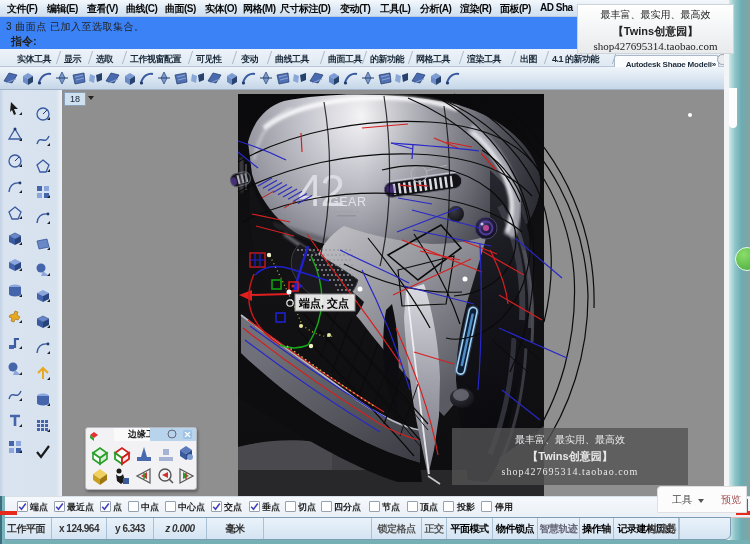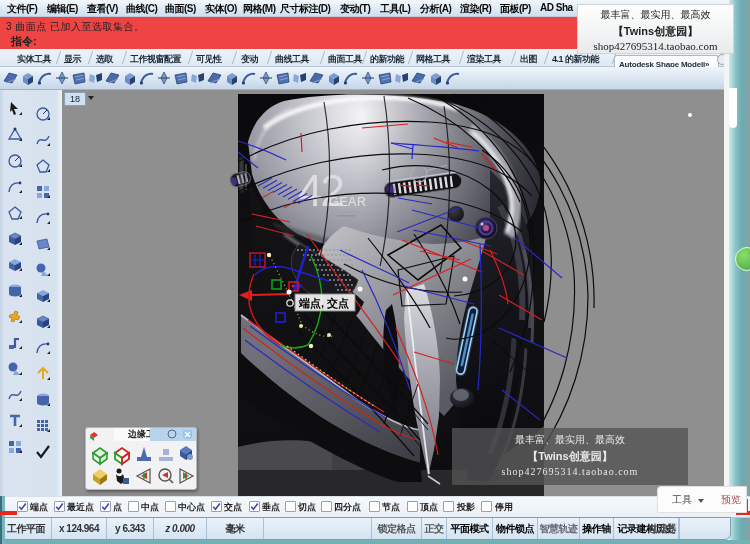--- a/index.html
+++ b/index.html
@@ -5,30 +5,30 @@
   html,body{margin:0;padding:0;}
   body{width:750px;height:544px;overflow:hidden;position:relative;
        font-family:"Liberation Sans",sans-serif;
        background:#8f8f90;}
   .abs{position:absolute;}
   
   #menubar{left:0;top:0;width:750px;height:16px;
     background:linear-gradient(#f4f8fc,#dce8f4 60%,#cfdff0);
     border-bottom:1px solid #bccadc;font-size:10px;color:#1a1a1a;}
   #menubar span{position:absolute;top:2px;white-space:nowrap;letter-spacing:-0.5px;color:#0a0a0a;font-weight:bold;}
-  #cmdarea{left:0;top:17px;width:750px;height:32px;background:#ef4444;
+  #cmdarea{left:0;top:17px;width:750px;height:32px;background:#3b82f6;
     font-size:10px;color:#222;}
   #cmdarea .l1{position:absolute;left:6px;top:3px;letter-spacing:0.5px;}
   #cmdarea .l2{position:absolute;left:11px;top:17px;font-weight:bold;font-size:11px;}
   #tabbar{left:0;top:49px;width:750px;height:17px;
     background:linear-gradient(#eef3f9,#dfe9f3);
     border-bottom:1px solid #b8c6d6;font-size:9px;color:#223;}
   #tabbar span{position:absolute;top:4px;white-space:nowrap;letter-spacing:-0.5px;font-weight:bold;color:#1a2a3a;}
   #tabbar .activetab{background:#fbfcfd;border:1px solid #aab8c8;border-bottom:none;
-    top:6px;height:15px;padding:4px 2px 0 4px;font-weight:bold;font-size:8px;letter-spacing:-0.2px;border-radius:3px 3px 0 0;}
+    top:6px;height:15px;padding:4px 2px 0 4px;font-weight:bold;font-size:8px;letter-spacing:-0.2px;border-radius:3px 3px 0 0;text-align:right;}
   #toolbar{left:0;top:67px;width:750px;height:22px;
     background:linear-gradient(#f0f5fa,#d2e0ee 70%,#c6d6e8);
     border-bottom:1px solid #9fb2c6;}
   
   #sidebar{left:0;top:90px;width:62px;height:406px;
     background:linear-gradient(90deg,#c2d2e4 0,#dae4f0 4px,#d6e2ee 56px,#eef2f8 62px);}
   #viewport{left:62px;top:90px;width:667px;height:406px;background:#8f8f90;}
   #vplabel{left:2px;top:2px;width:20px;height:12px;background:#cfe0ef;
     border:1px solid #8aa0b8;font-size:9px;color:#123;text-align:center;line-height:12px;}
   #vparrow{left:26px;top:6px;width:0;height:0;border-left:3.5px solid transparent;

